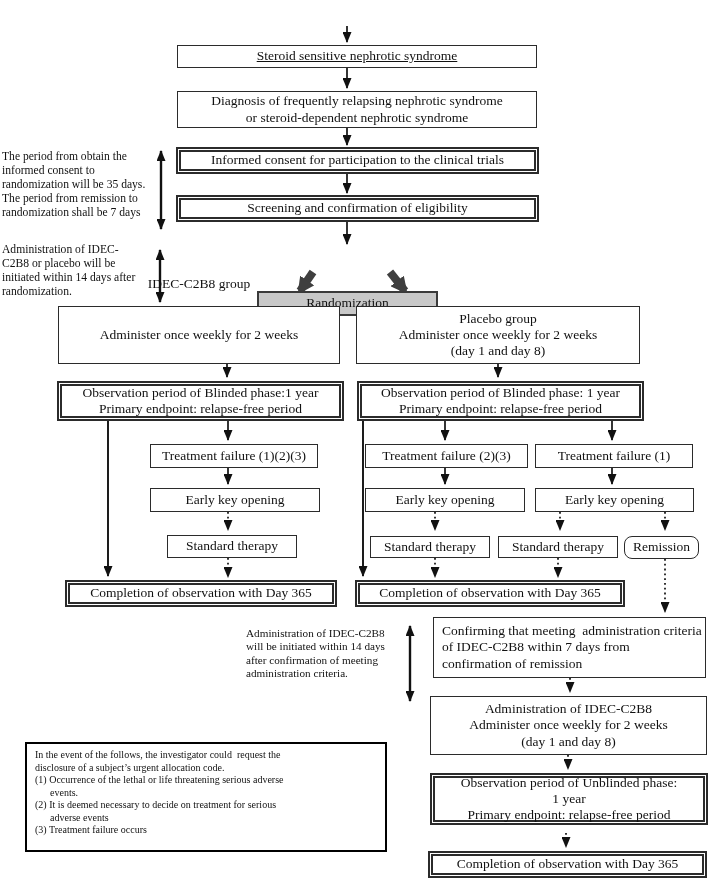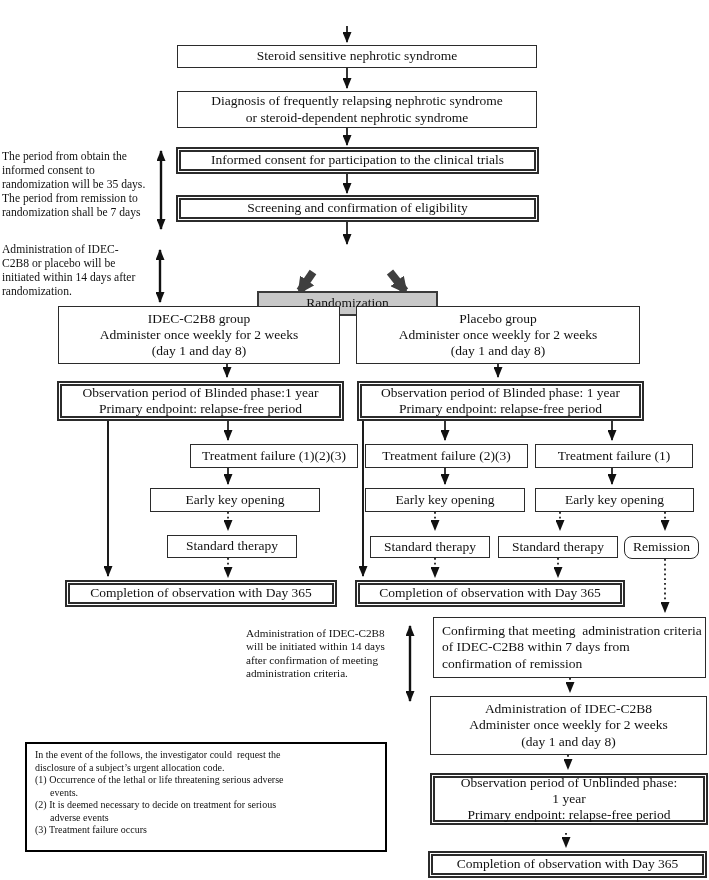--- a/index.html
+++ b/index.html
@@ -69,50 +69,50 @@
 
     <line class="dot" x1="570" y1="678" x2="570" y2="692" marker-end="url(#ah)"></line>
     <line class="dot" x1="568" y1="755" x2="568" y2="769" marker-end="url(#ah)"></line>
     <line class="dot" x1="566" y1="833" x2="566" y2="847" marker-end="url(#ah)"></line>
 
     <line class="dbla" x1="161" y1="151" x2="161" y2="229" marker-start="url(#ah)" marker-end="url(#ah)"></line>
     <line class="dbla" x1="160" y1="250" x2="160" y2="302" marker-start="url(#ah)" marker-end="url(#ah)"></line>
     <line class="dbla" x1="410" y1="626" x2="410" y2="701" marker-start="url(#ah)" marker-end="url(#ah)"></line>
   </svg>
 
-  <div class="box" style="left:177px;top:45px;width:360px;height:23px;">Steroid sensitive nephrotic syndrome</div>
+  <div class="box" style="left:177px;top:45px;width:360px;height:23px;text-decoration:underline;">Steroid sensitive nephrotic syndrome</div>
   <div class="box" style="left:177px;top:91px;width:360px;height:37px;">
     <span class="ln">Diagnosis of frequently relapsing nephrotic syndrome</span>
     <span class="ln">or steroid-dependent nephrotic syndrome</span>
   </div>
   <div class="box dbl" style="left:176px;top:147px;width:363px;height:27px;">Informed consent for participation to the clinical trials</div>
   <div class="box dbl" style="left:176px;top:195px;width:363px;height:27px;">Screening and confirmation of eligibility</div>
   <div class="box gray" style="left:257px;top:247px;width:181px;height:25px;">Randomization</div>
 
-  <div class="box" style="left:58px;top:306px;width:282px;height:58px;">
+  <div class="box" style="left:58px;top:306px;width:282px;height:58px;gap:35px;">
     <span class="ln">IDEC-C2B8 group</span>
     <span class="ln">Administer once weekly for 2 weeks</span>
     <span class="ln">(day 1 and day 8)</span>
   </div>
   <div class="box" style="left:356px;top:306px;width:284px;height:58px;">
     <span class="ln">Placebo group</span>
     <span class="ln">Administer once weekly for 2 weeks</span>
     <span class="ln">(day 1 and day 8)</span>
   </div>
 
   <div class="box dbl" style="left:57px;top:381px;width:287px;height:40px;">
     <span class="ln">Observation period of Blinded phase:1 year</span>
     <span class="ln">Primary endpoint: relapse-free period</span>
   </div>
   <div class="box dbl" style="left:357px;top:381px;width:287px;height:40px;">
     <span class="ln">Observation period of Blinded phase: 1 year</span>
     <span class="ln">Primary endpoint: relapse-free period</span>
   </div>
 
-  <div class="box" style="left:150px;top:444px;width:168px;height:24px;margin-left:40px;">Treatment failure (1)(2)(3)</div>
+  <div class="box" style="left:150px;top:444px;width:168px;height:24px;">Treatment failure (1)(2)(3)</div>
   <div class="box" style="left:365px;top:444px;width:163px;height:24px;">Treatment failure (2)(3)</div>
   <div class="box" style="left:535px;top:444px;width:158px;height:24px;">Treatment failure (1)</div>
 
   <div class="box" style="left:150px;top:488px;width:170px;height:24px;">Early key opening</div>
   <div class="box" style="left:365px;top:488px;width:160px;height:24px;">Early key opening</div>
   <div class="box" style="left:535px;top:488px;width:159px;height:24px;">Early key opening</div>
 
   <div class="box" style="left:167px;top:535px;width:130px;height:23px;">Standard therapy</div>
   <div class="box" style="left:370px;top:536px;width:120px;height:22px;">Standard therapy</div>
   <div class="box" style="left:498px;top:536px;width:120px;height:22px;">Standard therapy</div>

